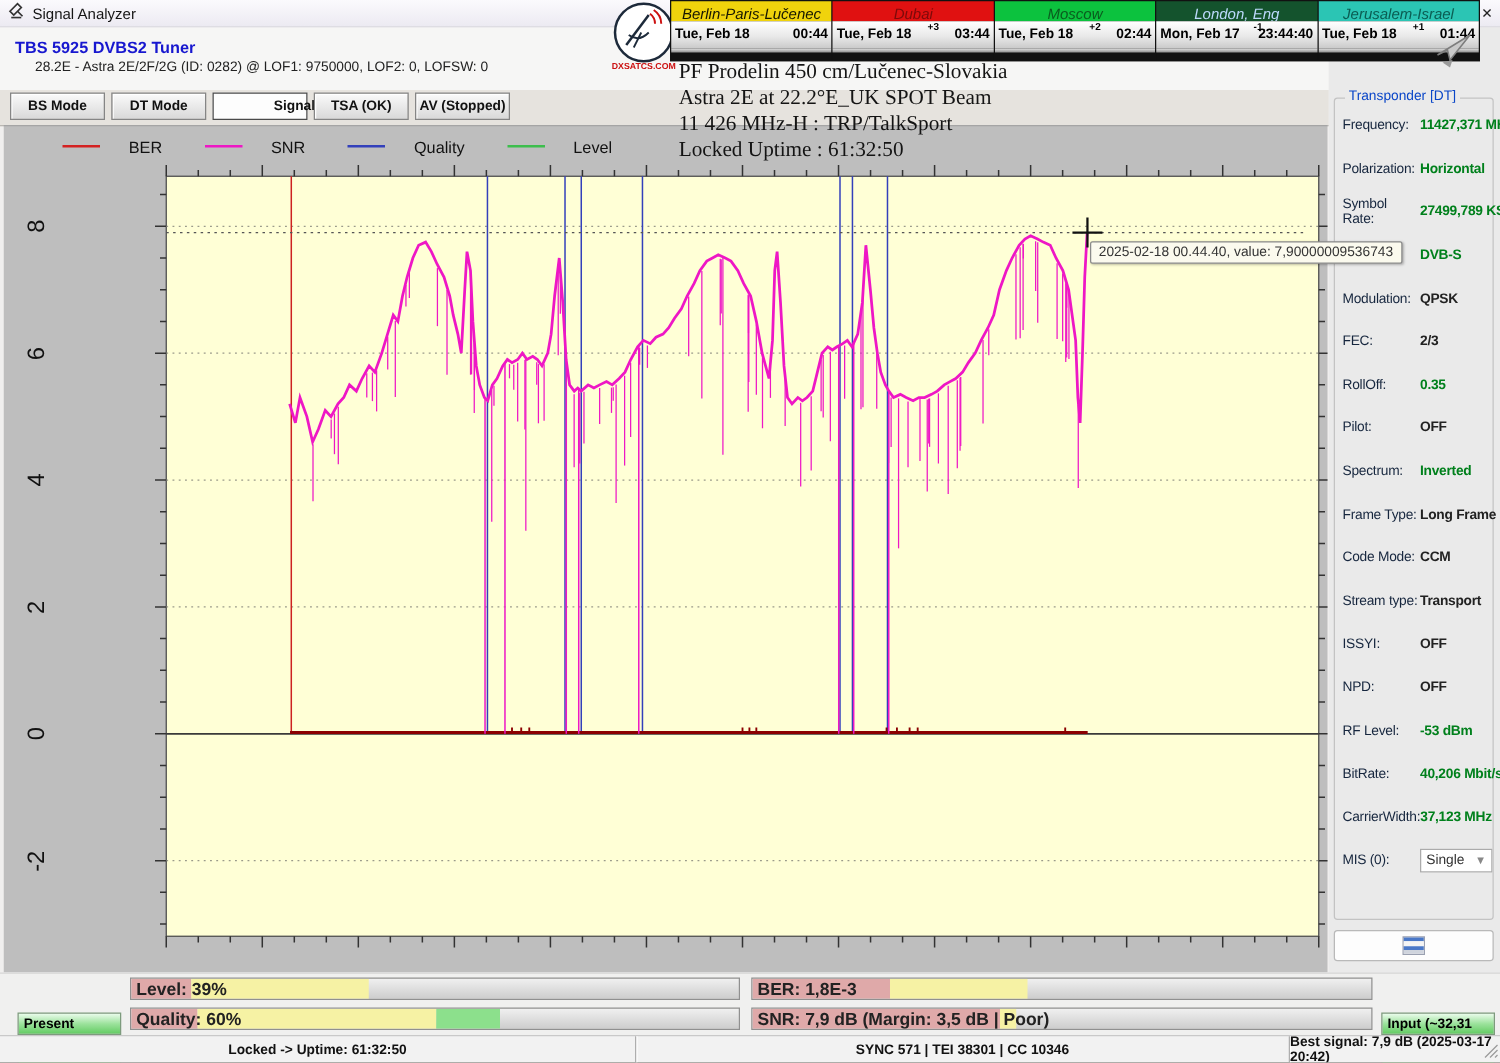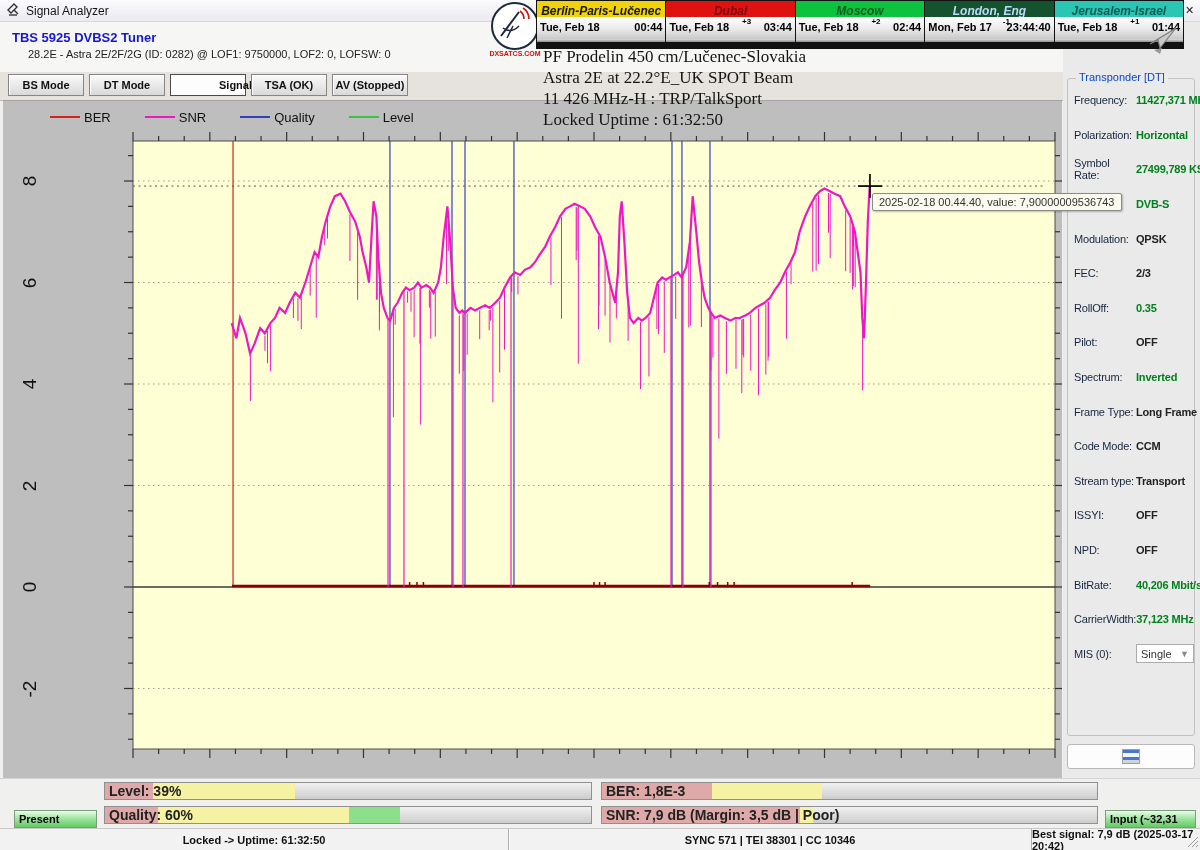--- a/index.html
+++ b/index.html
@@ -25,34 +25,34 @@
   .logo{position:absolute;left:489px;top:2px;width:52px;height:58px;text-align:center;}
   .logo .circ{width:44px;height:44px;margin:0 auto;border:2px solid #1d2a3a;border-radius:50%;background:#fff;position:relative;}
   .logo .cap{font-size:7px;font-weight:bold;color:#cc1111;letter-spacing:0;}
   
   .info{position:absolute;left:543px;top:46px;z-index:30;font-family:"Liberation Serif",serif;
         font-size:17px;line-height:21px;color:#141414;white-space:nowrap;}
   
   .clocks{position:absolute;left:536px;top:0;width:646px;height:47px;z-index:40;border:1px solid #111;background:#111;display:flex;}
   .clock{flex:1 1 0;display:flex;flex-direction:column;border-right:1px solid #111;min-width:0;}
   .clock:last-child{border-right:none;}
-  .clock .hd{height:16px;line-height:20px;text-align:center;font-size:12px;font-weight:bold;font-style:italic;
+  .clock .hd{height:16px;line-height:20px;text-align:center;font-size:12px;font-weight:normal;font-style:italic;
              white-space:nowrap;overflow:hidden;}
   .clock .bd{position:relative;height:22px;background:linear-gradient(#ffffff,#e9e9e9 55%,#c9c9c9);
              font-size:11px;font-weight:bold;color:#000;}
   .clock .bd .d{position:absolute;left:3px;top:4px;white-space:nowrap;}
   .clock .bd .t{position:absolute;right:3px;top:4px;}
   .clock .bd .o{position:absolute;right:34%;top:0px;font-size:8px;}
   .clock .ft{height:3px;background:linear-gradient(#ddd,#8d8d8d);}
   .clocks-close{position:absolute;left:1185px;top:4px;z-index:41;font-size:11px;color:#222;cursor:pointer;}
   .cursor-icon{position:absolute;left:1146px;top:26px;z-index:41;}
   
   .chart-panel{position:absolute;left:3px;top:100px;width:1059px;height:677px;background:#bebebe;border-top:1px solid #a5a5a5;}
   .legend{position:absolute;left:47px;top:6px;height:20px;display:flex;align-items:center;gap:34px;}
-  .legend .item{display:flex;align-items:center;gap:4px;font-size:13px;color:#111;}
+  .legend .item{display:flex;align-items:center;gap:23px;font-size:13px;color:#111;}
   .legend .sw{width:30px;height:0;border-top:2px solid red;}
   #chart-svg{position:absolute;left:0;top:0;}
   .ylabel{position:absolute;transform:translate(-50%,-50%) rotate(-90deg);font-size:19px;color:#111;
           font-family:"Liberation Sans",sans-serif;}
   .tooltip{position:absolute;left:872px;top:193px;z-index:35;background:#fbfaee;border:1px solid #8a8a8a;
            border-radius:2px;padding:2px 6px;font-size:11px;color:#333;white-space:nowrap;box-shadow:1px 1px 2px rgba(0,0,0,.25);}
   
   .sidebar{position:absolute;left:1063px;top:22px;width:137px;height:806px;background:#eaeaea;}
   .tp-group{position:absolute;left:4px;top:56px;width:128px;height:658px;border:1px solid #c3c3c3;border-radius:3px;box-sizing:border-box;padding:4px 0 0 6px;}
   .tp-title{position:absolute;left:8px;top:-8px;background:#eaeaea;padding:0 3px;font-size:11px;color:#0a46c8;}
@@ -525,20 +525,24 @@
           </div>
           <div class="tp-row">
             <span class="lb">ISSYI:</span>
             <span class="vl">OFF</span>
           </div>
           <div class="tp-row">
             <span class="lb">NPD:</span>
             <span class="vl">OFF</span>
           </div>
           <div class="tp-row">
+            <span class="lb">RF Level:</span>
+            <span class="vl green">-53 dBm</span>
+          </div>
+          <div class="tp-row">
             <span class="lb">BitRate:</span>
             <span class="vl green">40,206 Mbit/s</span>
           </div>
           <div class="tp-row">
             <span class="lb">CarrierWidth:</span>
             <span class="vl green">37,123 MHz</span>
           </div>
         </div>
       <div class="tp-row">
         <span class="lb">MIS (0):</span>

